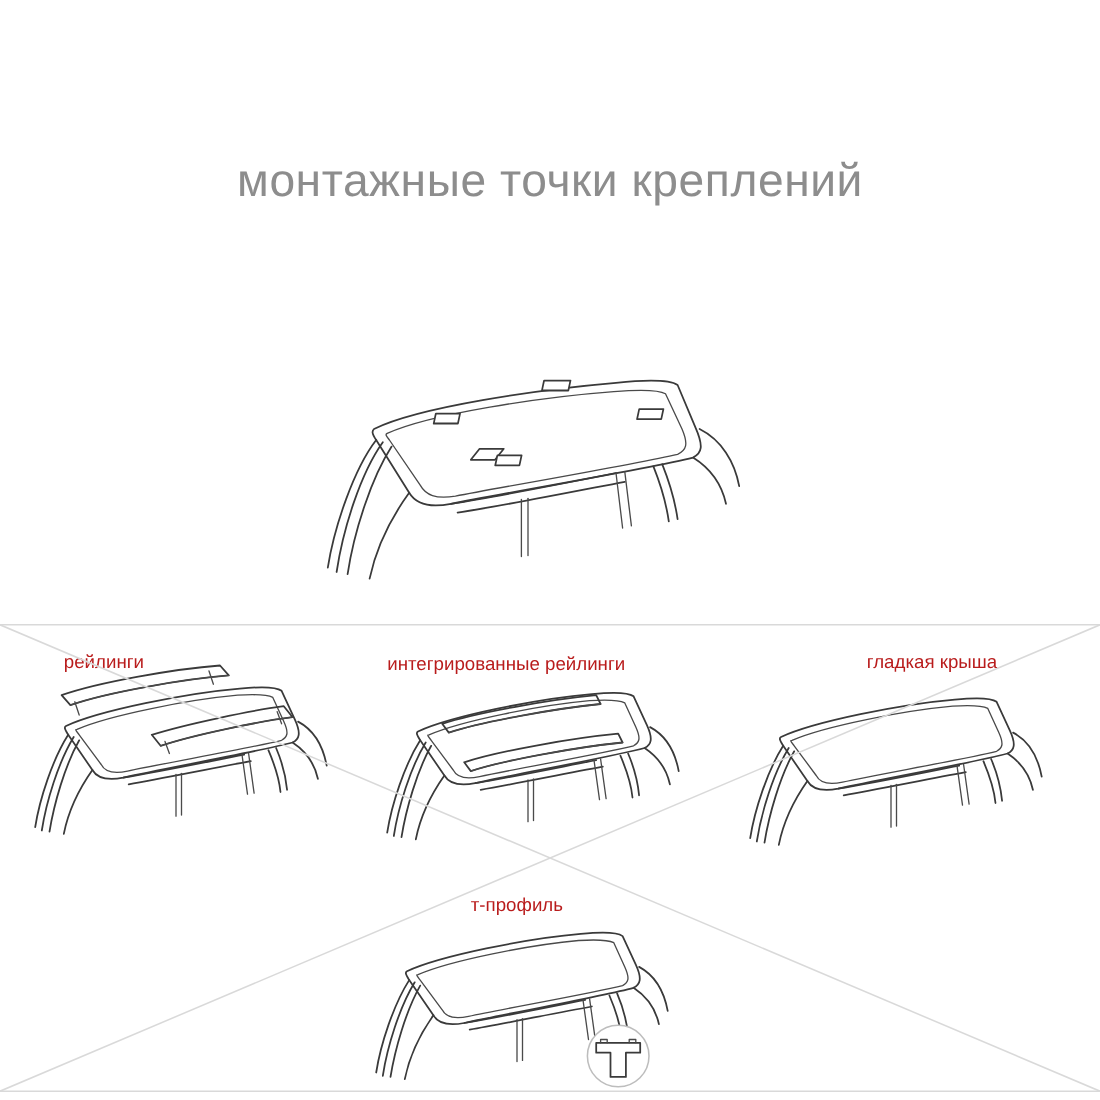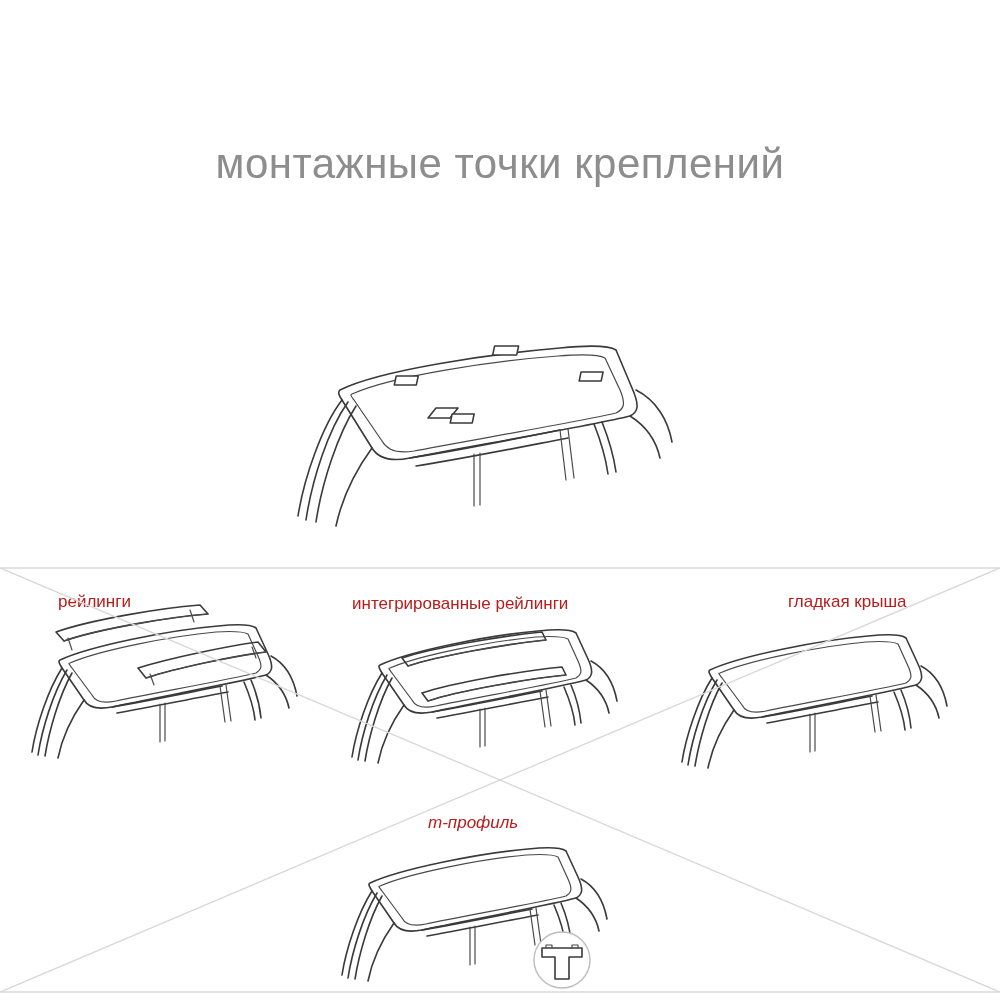--- a/index.html
+++ b/index.html
@@ -34,21 +34,21 @@
   .caption {
     position: absolute;
     font-size: 17px;
     color: #b91c1c;
     font-family: "Liberation Sans", sans-serif;
     white-space: nowrap;
   }
   .cap-rails      { left: 58px;  top: 592px; }
   .cap-integrated { left: 352px; top: 570px; margin-top: 24px; }
   .cap-smooth     { left: 788px; top: 592px; }
-  .cap-tprofile   { left: 428px; top: 813px; font-style: italic; }
+  .cap-tprofile   { left: 428px; top: 813px; }
 
   svg { display: block; }
   .fig {
     position: absolute;
   }
   .ln {
     fill: none;
     stroke: #3a3a3a;
     stroke-width: 1.6;
     stroke-linecap: round;

